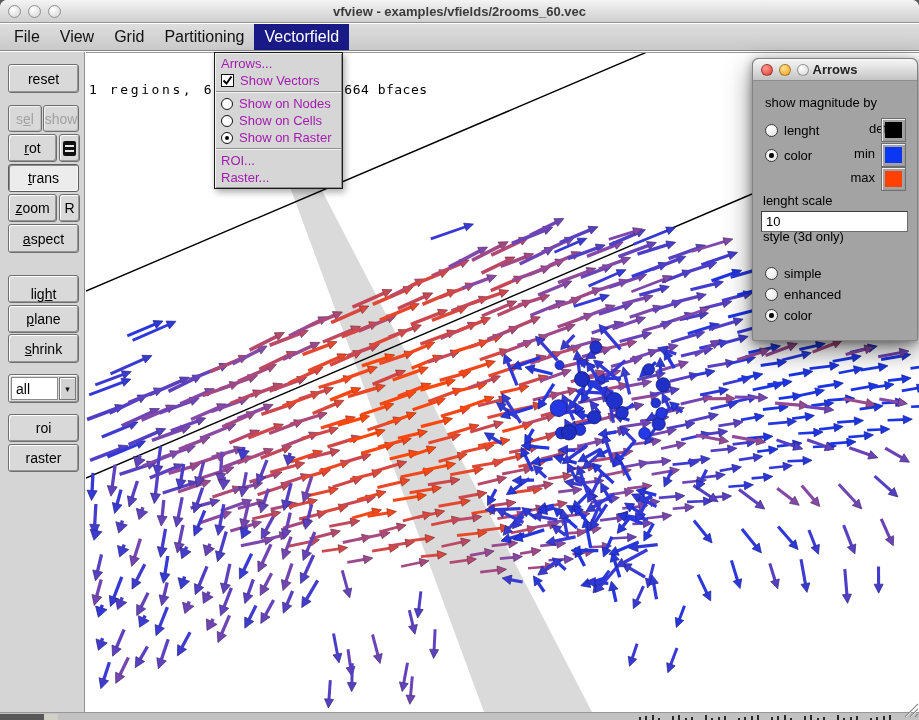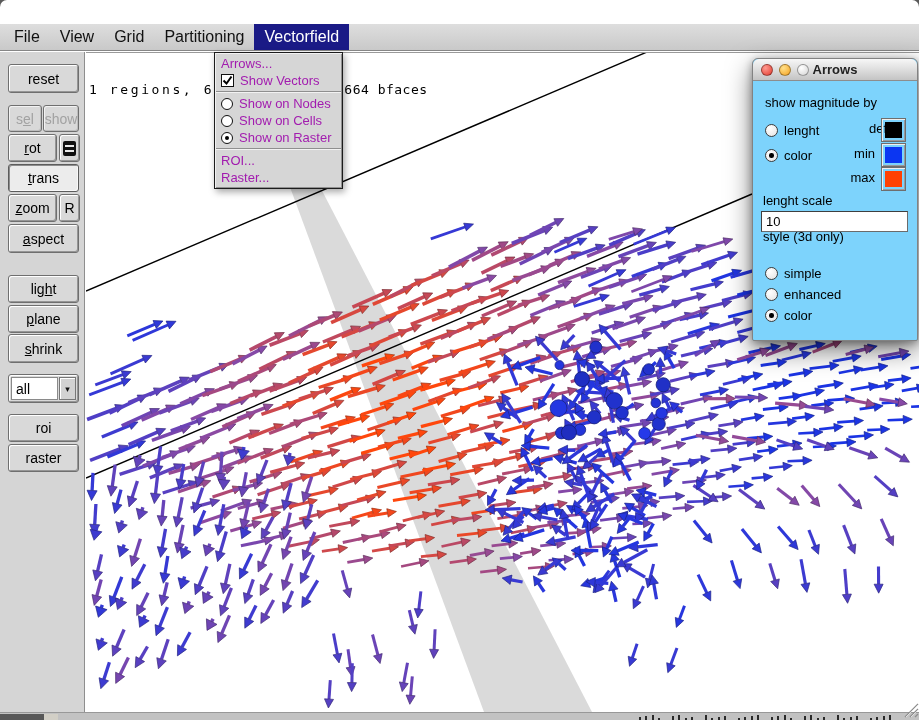--- a/index.html
+++ b/index.html
@@ -55,21 +55,21 @@
   .ditem{display:flex;align-items:center;height:17px;font-size:13px;color:#a21caf;padding:0 4px 0 5px;}
   .dsep{height:2px;border-top:1px solid #8f8f8f;border-bottom:1px solid #f2f2f2;margin:2px 0;}
   .chk{width:13px;height:13px;background:#fff;border:1px solid #111;margin-right:6px;
     display:flex;align-items:center;justify-content:center;flex:0 0 auto;}
   .rad{width:12px;height:12px;border-radius:50%;background:#fff;border:1px solid #111;
     margin-right:6px;position:relative;flex:0 0 auto;}
   .rad.on:before{content:"";position:absolute;left:3px;top:3px;width:4px;height:4px;
     border-radius:50%;background:#000;}
   
   #palette{position:absolute;left:752px;top:58px;width:166px;height:283px;z-index:40;
-    background:#7dd3fc;border:1px solid #828282;border-radius:6px 6px 2px 2px;
+    background:#a3a3a3;border:1px solid #828282;border-radius:6px 6px 2px 2px;
     box-shadow:0 10px 26px rgba(0,0,0,0.5),0 2px 8px rgba(0,0,0,0.35);}
   #palette-titlebar{position:absolute;left:0;top:0;width:100%;height:22px;
     background:linear-gradient(#f7f7f7,#d9d9d9 60%,#c4c4c4);border-bottom:1px solid #8d8d8d;
     border-radius:6px 6px 0 0;}
   #palette-title{position:absolute;width:100%;text-align:center;line-height:21px;
     font-size:13px;font-weight:bold;color:#222;}
   .ptl{position:absolute;top:5px;width:12px;height:12px;border-radius:50%;border:1px solid rgba(0,0,0,0.35);}
   .plabel{position:absolute;font-size:13px;color:#000;}
   .prad{position:absolute;width:13px;height:13px;border-radius:50%;
     background:radial-gradient(circle at 35% 30%,#ffffff,#e2e2e2);border:1.5px solid #3c3c3c;}
@@ -86,20 +86,26 @@
   #corner-dark{position:absolute;left:0;top:1px;width:44px;height:7px;background:#585858;}
   #corner-light{position:absolute;left:44px;top:1px;width:14px;height:7px;background:#d2cfc6;}
   .tick{position:absolute;width:2px;background:#2a2a2a;}
   #grip{position:absolute;left:902px;top:701px;width:17px;height:17px;z-index:20;}
 </style>
 </head>
 <body>
 
 <div id="win">
 
+  <div id="titlebar">
+    <div class="tl" style="left:8px"></div>
+    <div class="tl" style="left:28px"></div>
+    <div class="tl" style="left:48px"></div>
+    <div id="win-title">vfview - examples/vfields/2rooms_60.vec</div>
+  </div>
 
   <div id="menubar">
       <div class="mitem">
         <span>File</span>
       </div>
       <div class="mitem">
         <span>View</span>
       </div>
       <div class="mitem">
         <span>Grid</span>
@@ -133,21 +139,21 @@
       </div>
       <div class="sbtn" style="left: 8px; top: 142px; width: 49px; height: 28px;">
         <span><u>z</u>oom</span>
       </div>
       <div class="sbtn" style="left: 59px; top: 142px; width: 21px; height: 28px;">
         <span>R</span>
       </div>
       <div class="sbtn" style="left: 8px; top: 172px; width: 71px; height: 29px;">
         <span><u>a</u>spect</span>
       </div>
-      <div class="sbtn" style="left: 8px; top: 223px; width: 71px; height: 28px;">
+      <div class="sbtn" style="left: 8px; top: 223px; width: 71px; height: 28px; align-items: flex-end;">
         <span>lig<u>h</u>t</span>
       </div>
       <div class="sbtn" style="left: 8px; top: 253px; width: 71px; height: 28px;">
         <span><u>p</u>lane</span>
       </div>
       <div class="sbtn" style="left: 8px; top: 282px; width: 71px; height: 29px;">
         <span><u>s</u>hrink</span>
       </div>
       <div class="sbtn" style="left: 8px; top: 322px; width: 71px; height: 29px;">
         <div class="combo-field">all</div>

